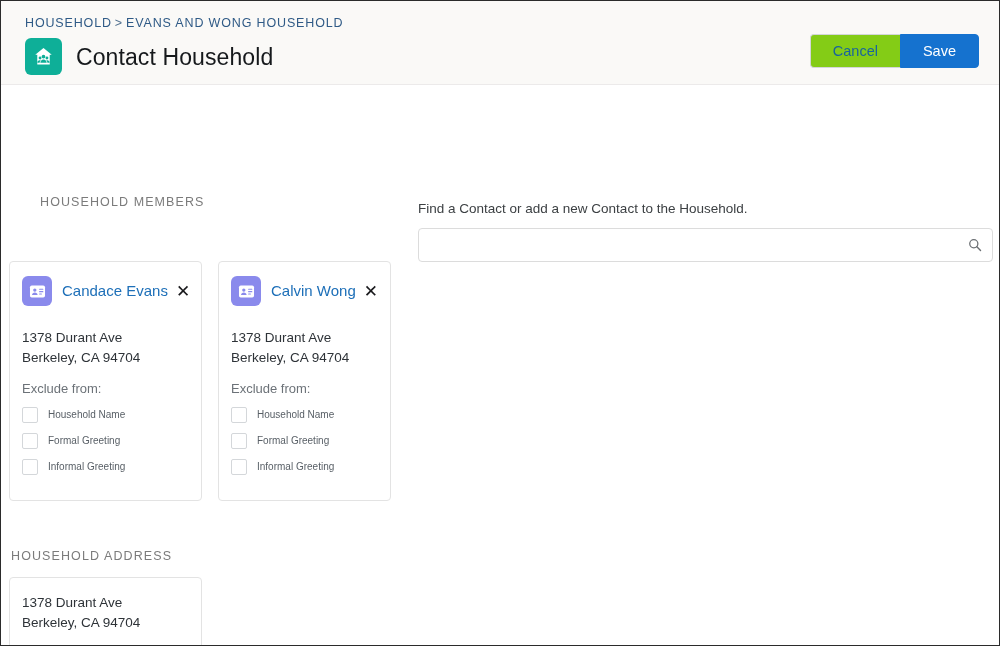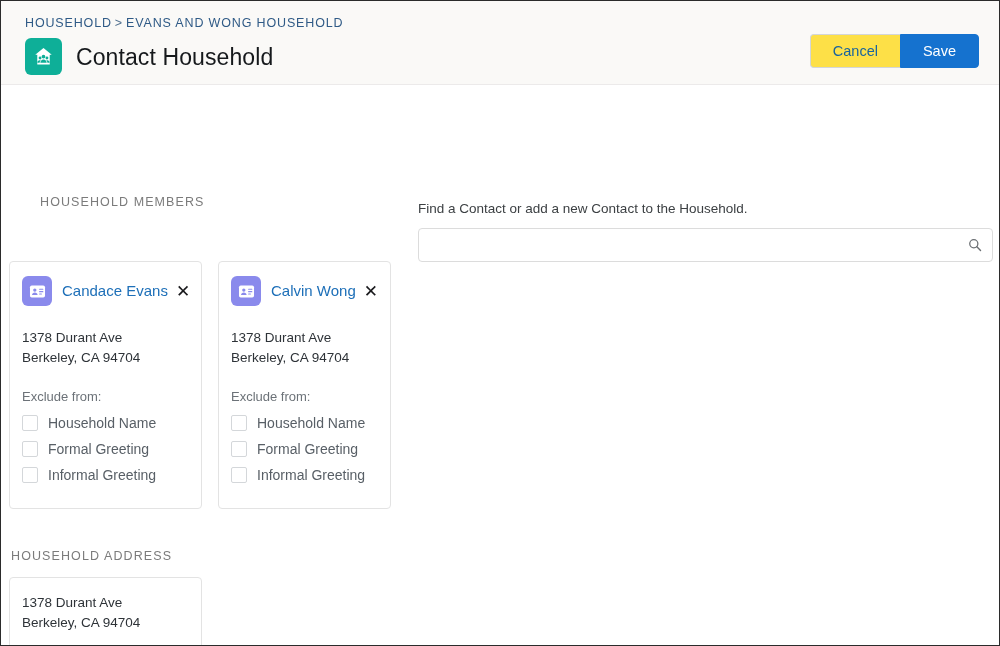--- a/index.html
+++ b/index.html
@@ -78,21 +78,21 @@
     font-family: "Liberation Sans", sans-serif;
     font-size: 14.5px;
     height: 34px;
     padding: 0 22px;
     border: 1px solid #d3d6d9;
     cursor: pointer;
     line-height: 32px;
     white-space: nowrap;
   }
   .btn-cancel {
-    background: #fde047;
+    background: #84cc16;
     color: #18639e;
     border-radius: 4px 0 0 4px;
     border-right: none;
   }
   .btn-save {
     background: #1572cf;
     color: #ffffff;
     border-color: #1572cf;
     border-radius: 0 4px 4px 0;
   }
@@ -172,42 +172,42 @@
 
   .addr-line {
     font-size: 13.5px;
     color: #2e3338;
     line-height: 20px;
   }
 
   .exclude-label {
     font-size: 13px;
     color: #6c7278;
-    margin-top: 20px;
+    margin-top: 12px;
     margin-bottom: 8px;
     line-height: 18px;
   }
 
   .cb-row {
     display: flex;
     align-items: center;
     gap: 10px;
     margin-bottom: 8px;
   }
   .cb-box {
     width: 16px;
     height: 16px;
     border: 1px solid #d4d7da;
     border-radius: 2px;
     background: #fff;
     flex: none;
     cursor: pointer;
   }
   .cb-text {
-    font-size: 14px;
+    font-size: 10px;
     color: #585f66;
     line-height: 18px;
     white-space: nowrap;
     text-align: right;
   }
 
   
   .address-card {
     position: absolute;
     left: 8px;

